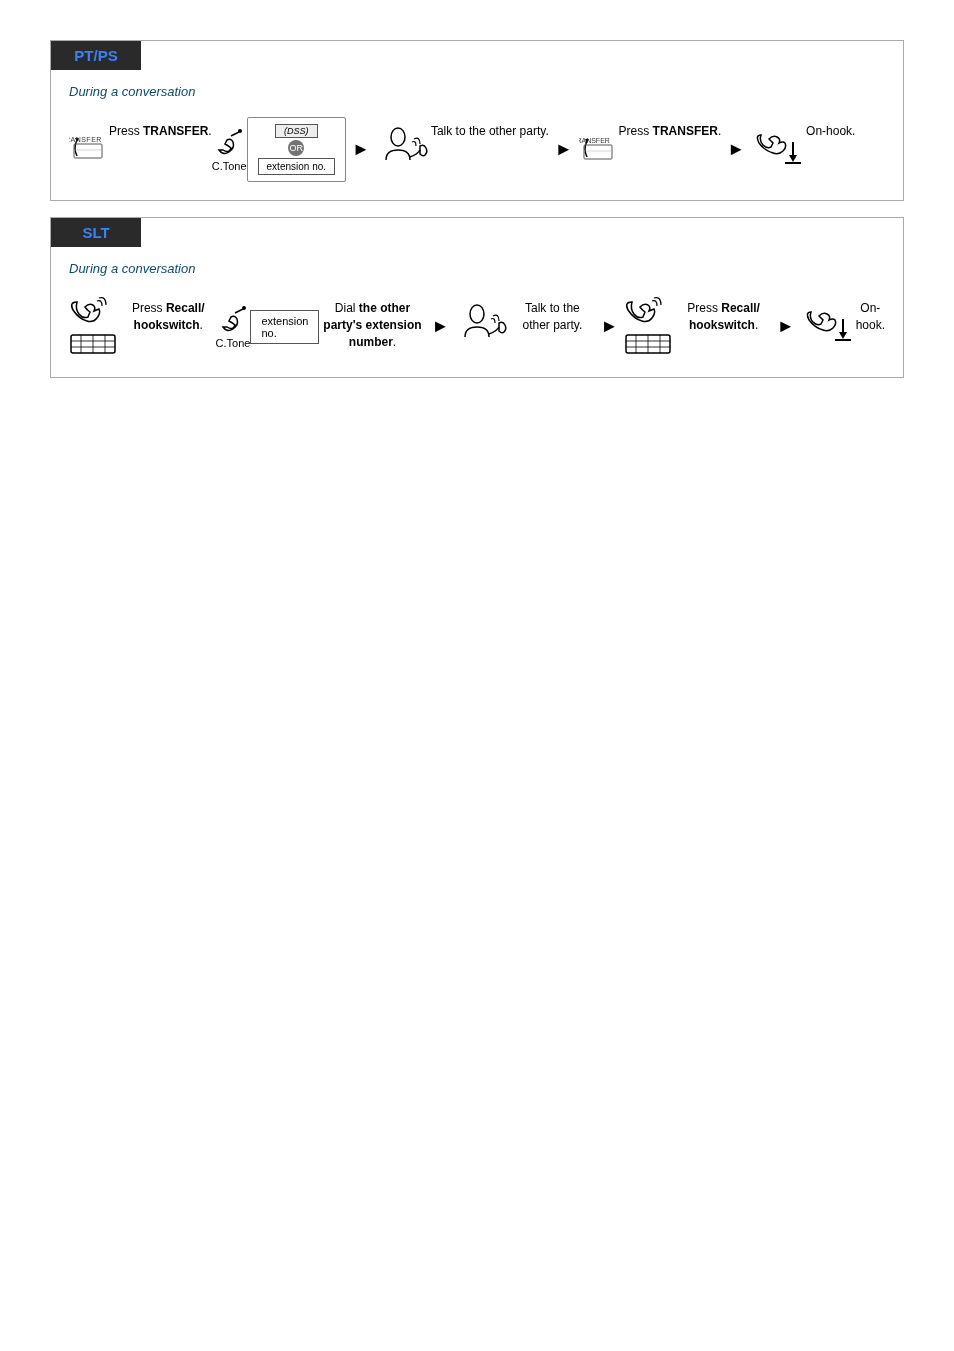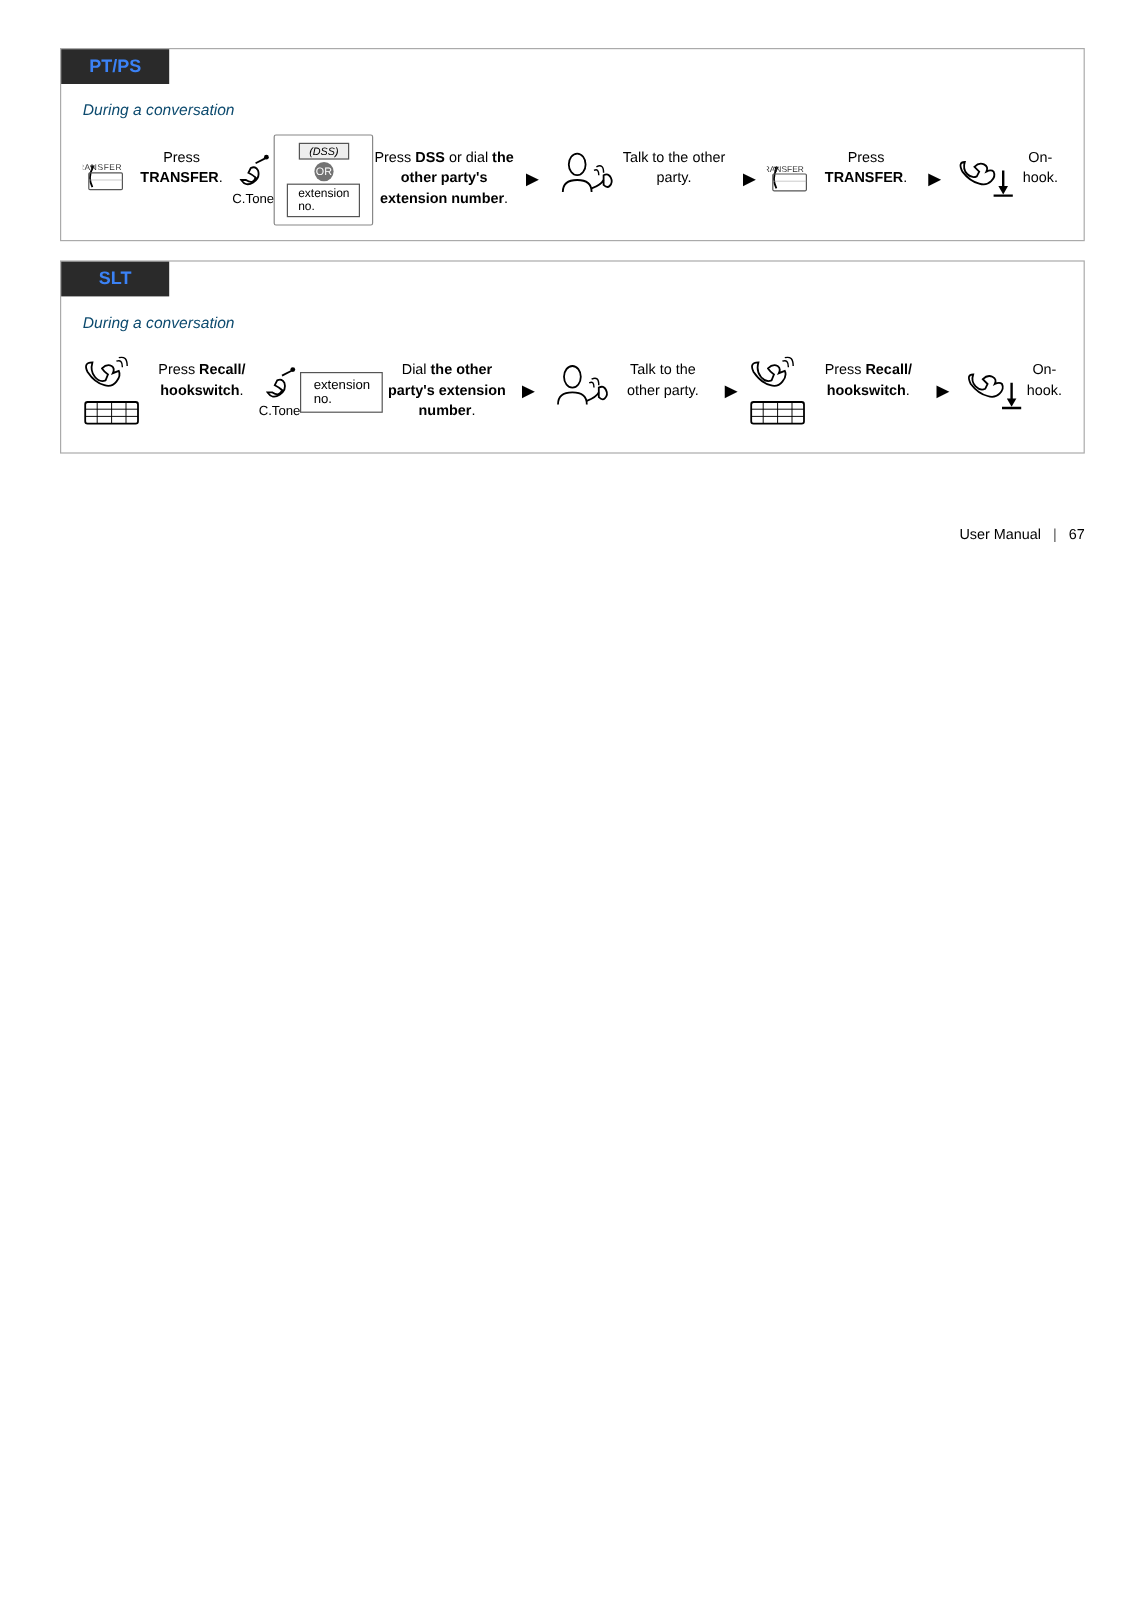--- a/index.html
+++ b/index.html
@@ -178,21 +178,20 @@
           <div class="col-icon">
             <div class="dss-box">
               <div style="display:flex;flex-direction:column;align-items:center;gap:2px;">
 
                 <div style="border:1px solid #555;padding:1px 8px;font-size:9px;font-style:italic;background:#eee;">(DSS)</div>
                 <div style="background:#737373;color:#fff;border-radius:50%;width:16px;height:16px;font-size:9px;display:flex;align-items:center;justify-content:center;">OR</div>
                 <div style="border:1px solid #555;padding:2px 8px;font-size:10px;background:#fff;">extension no.</div>
               </div>
             </div>
           </div>
-          <div class="col-desc">Press <b>DSS</b> or dial <b>the other party's extension number</b>.</div>
         </div>
 
         <div class="col-arrow">
           <span>►</span>
         </div>
 
         <div class="col-block">
           <div class="col-icon">
 
             <svg width="55" height="55" viewBox="0 0 55 55">
@@ -355,19 +354,14 @@
               <line x1="34" y1="36" x2="50" y2="36" stroke="#000" stroke-width="2"></line>
             </svg>
           </div>
           <div class="col-desc">On-hook.</div>
         </div>
 
       </div>
     </div>
   </div>
 
-  <div class="page-footer">
-    <span>User Manual</span>
-    &nbsp;&nbsp;|&nbsp;&nbsp;
-    <span>67</span>
-  </div>
 
 </div>
 
 </body></html>

